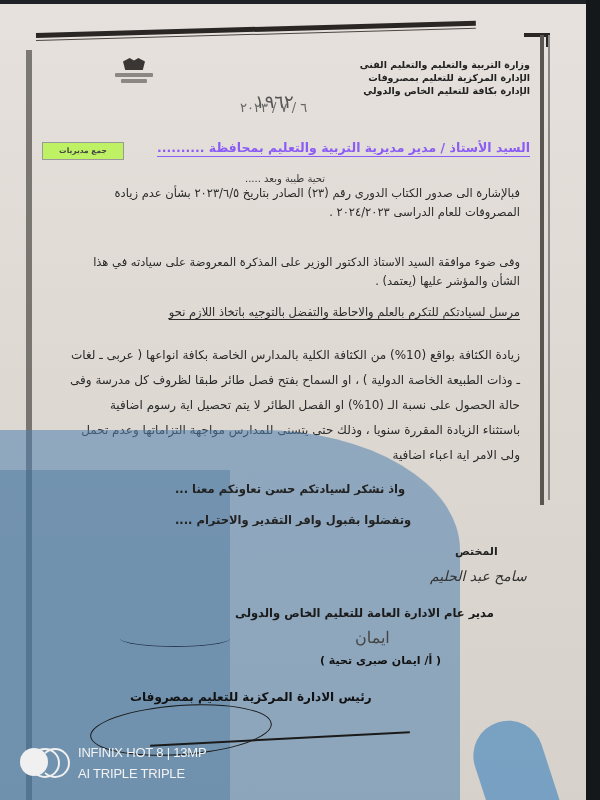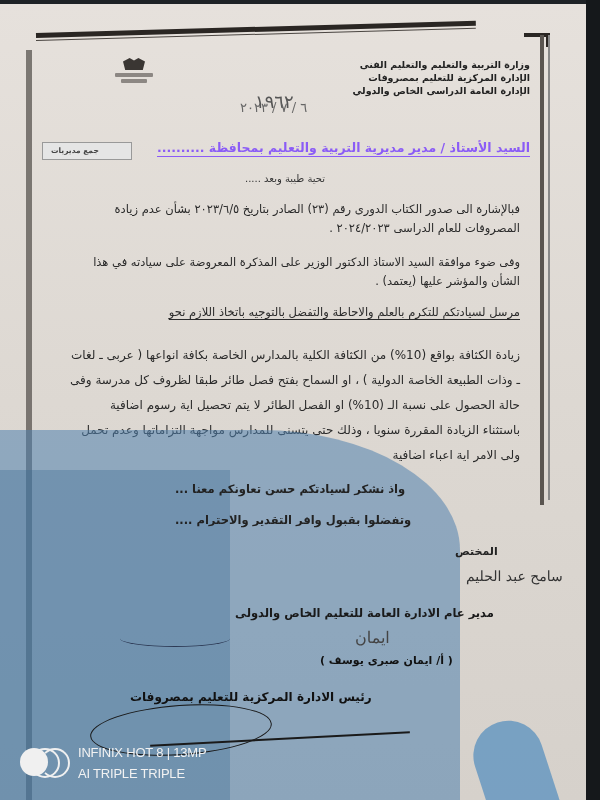--- a/index.html
+++ b/index.html
@@ -13,32 +13,32 @@
   .corner{position:absolute;left:524px;top:33px;width:22px;height:10px;border-top:4px solid #2a2623;border-right:4px solid #2a2623;}
   .frame-left{position:absolute;left:26px;top:50px;width:6px;height:760px;background:#4e4a46;opacity:.7;}
 
   .ministry{position:absolute;right:70px;top:58px;direction:rtl;text-align:right;font-family:"DejaVu Sans",sans-serif;font-weight:bold;font-size:9.5px;line-height:13px;color:#222;letter-spacing:-0.3px;}
   .emblem{position:absolute;left:115px;top:58px;width:38px;height:30px;}
   .emblem .eagle{width:22px;height:12px;background:#3a3633;margin:0 auto 3px;clip-path:polygon(0 30%,30% 0,50% 20%,70% 0,100% 30%,90% 100%,10% 100%);}
   .emblem .line{height:4px;background:#8c8783;margin:2px 0;border-radius:1px;}
   .hand-num{position:absolute;left:255px;top:75px;font-family:"DejaVu Serif",serif;font-size:18px;color:#555;direction:rtl;letter-spacing:3px;margin-top:16px;}
   .hand-date{position:absolute;left:240px;top:100px;font-family:"DejaVu Serif",serif;font-size:13px;color:#666;direction:rtl;}
 
-  .stamp{position:absolute;left:42px;top:142px;width:80px;height:16px;border:1px solid #999;font-size:7.5px;font-weight:bold;color:#444;text-align:left;line-height:16px;direction:rtl;background:#e5e5e5;padding-left:8px;}
+  .stamp{position:absolute;left:42px;top:142px;width:80px;height:16px;border:1px solid #999;font-size:7.5px;font-weight:bold;color:#444;text-align:center;line-height:16px;direction:rtl;background:#bef264;}
   .addressee{position:absolute;right:70px;top:140px;direction:rtl;font-weight:bold;font-size:12.5px;color:#8b5cf6;text-decoration:underline;text-underline-offset:4px;}
   .greeting{position:absolute;left:245px;top:173px;direction:rtl;font-size:10px;color:#333;}
   .p{position:absolute;right:80px;direction:rtl;text-align:right;font-size:11.5px;color:#2a2a2a;line-height:19px;width:440px;}
-  .p1{top:200px;}
+  .p1{top:184px;}
   .p2{top:253px;}
   .p3{top:303px;font-weight:normal;text-decoration:underline;text-underline-offset:3px;font-size:11.5px;}
   .p4{top:343px;font-size:12px;line-height:25px;width:450px;}
   .thanks{position:absolute;left:175px;top:482px;direction:rtl;font-weight:bold;font-size:11.5px;color:#222;}
   .regards{position:absolute;left:175px;top:513px;direction:rtl;font-weight:bold;font-size:11.5px;color:#222;}
   .specialist{position:absolute;left:455px;top:545px;direction:rtl;font-weight:bold;font-size:11px;color:#222;}
-  .sig1{position:absolute;left:430px;top:568px;font-family:"DejaVu Serif",serif;font-size:14px;color:#333;direction:rtl;margin-left:36px;}
+  .sig1{position:absolute;left:430px;top:568px;font-family:"DejaVu Serif",serif;font-style:italic;font-size:14px;color:#333;direction:rtl;}
   .director{position:absolute;left:235px;top:606px;direction:rtl;font-weight:bold;font-size:11.5px;color:#1a1a1a;}
   .sig2{position:absolute;left:355px;top:628px;font-family:"DejaVu Serif",serif;font-size:16px;color:#444;direction:rtl;}
   .dname{position:absolute;left:320px;top:654px;direction:rtl;font-weight:bold;font-size:11px;color:#111;}
   .head{position:absolute;left:130px;top:690px;direction:rtl;font-weight:bold;font-size:12px;color:#111;}
 
   .shadow{position:absolute;left:0;top:430px;width:460px;height:370px;background:rgba(80,130,175,.55);border-top-right-radius:200px 120px;pointer-events:none;}
   .shadow2{position:absolute;left:0;top:470px;width:230px;height:330px;background:rgba(60,110,150,.35);}
   .finger{position:absolute;left:478px;top:720px;width:70px;height:100px;background:rgba(80,140,190,.7);border-radius:40px 40px 0 0;transform:rotate(-18deg);}
 
   .loop{position:absolute;left:90px;top:705px;width:180px;height:48px;border:1.5px solid #1a1a1a;border-radius:50%;transform:rotate(-4deg);}
@@ -61,21 +61,21 @@
 <div class="frame-left"></div>
 <div class="frame-top"></div>
 <div class="frame-top2"></div>
 <div class="corner"></div>
 <div class="frame-right"></div>
 <div class="frame-right2"></div>
 
 <div class="ministry">
   <div>وزارة التربية والتعليم والتعليم الفنى</div>
   <div>الإدارة المركزية للتعليم بمصروفات</div>
-  <div>الإدارة العامة الدراسى الخاص والدولي</div>
+  <div>الإدارة بكافة للتعليم الخاص والدولي</div>
 </div>
 
 <div class="emblem">
   <div class="eagle"></div>
   <div class="line"></div>
   <div class="line" style="width:70%;margin-left:15%"></div>
 </div>
 
 <div class="hand-num">١٩٦٢</div>
 <div class="hand-date">٦ / ٧ / ٢٠٢٣</div>
@@ -95,21 +95,21 @@
 
 <div class="thanks">واذ نشكر لسيادتكم حسن تعاونكم معنا ...</div>
 <div class="regards">وتفضلوا بقبول وافر التقدير والاحترام ....</div>
 
 <div class="specialist">المختص</div>
 <div class="sig1">سامح عبد الحليم</div>
 
 <div class="director">مدير عام الادارة العامة للتعليم الخاص والدولى</div>
 <div class="swirl"></div>
 <div class="sig2">ايمان</div>
-<div class="dname">( أ/ ايمان صبرى يوسف )</div>
+<div class="dname">( أ/ ايمان صبرى تحية )</div>
 
 <div class="head">رئيس الادارة المركزية للتعليم بمصروفات</div>
 <div class="loop"></div>
 <div class="stroke"></div>
 
 <div class="cam">
   <div class="cam-icon">
     <div class="c3"></div>
       <div class="c2"></div>
       <div class="c1"></div>

